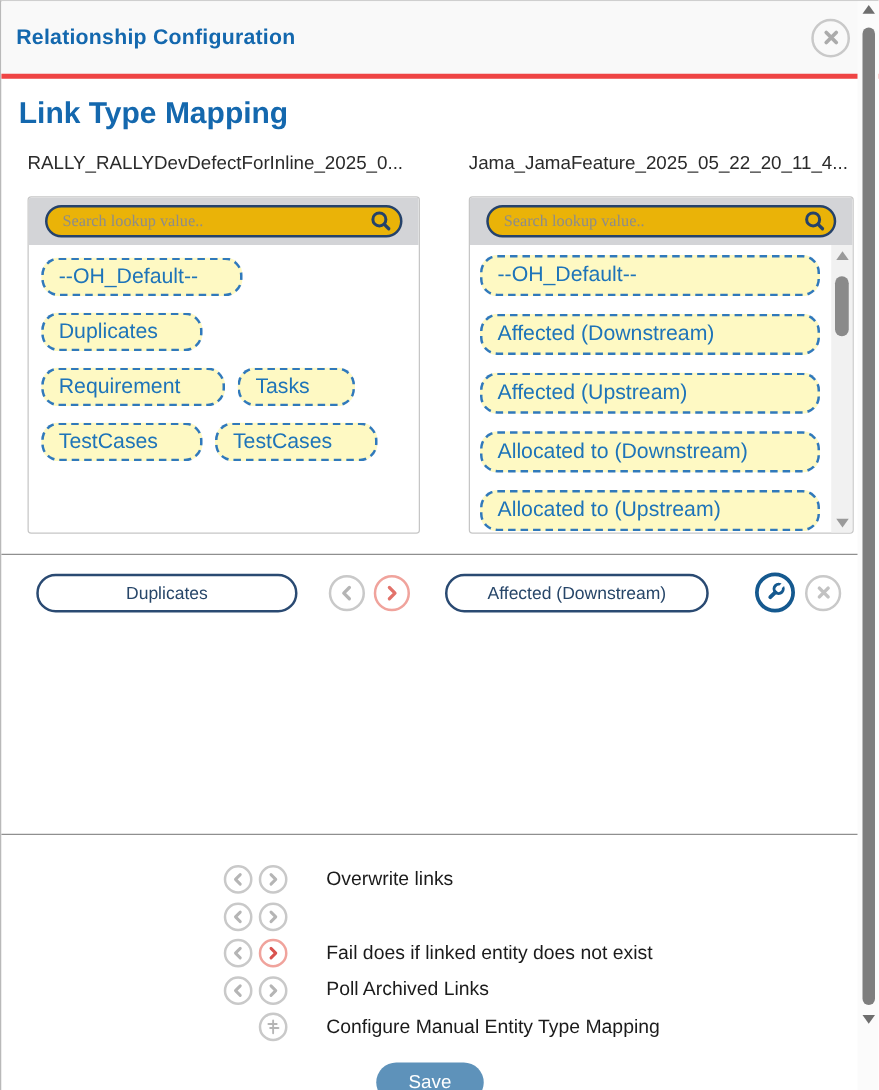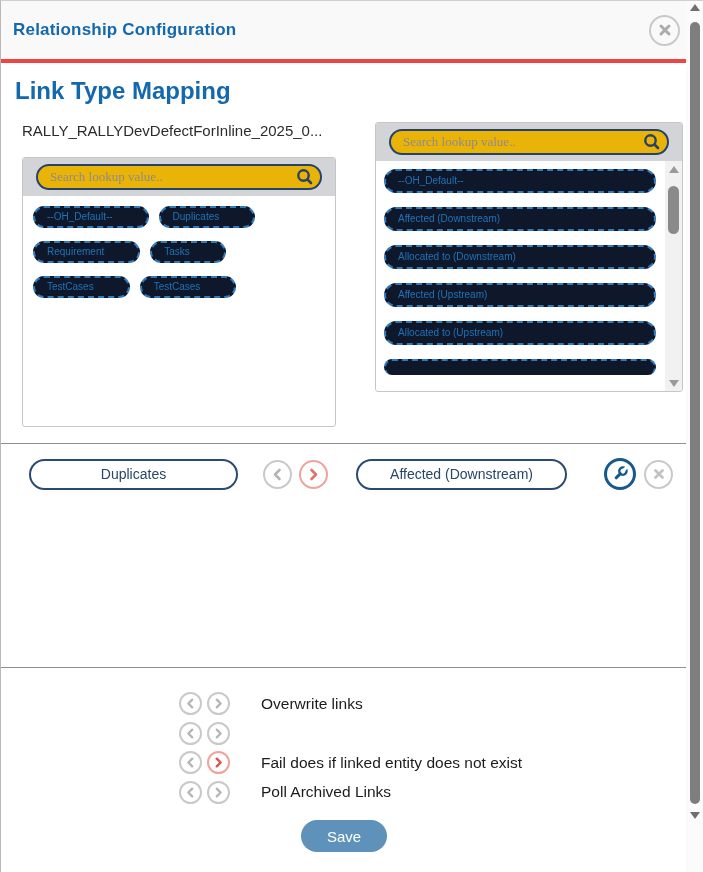--- a/index.html
+++ b/index.html
@@ -48,22 +48,22 @@
   }
   .search-input::placeholder { color: #8c8c8c; }
   .search-icon { position: absolute; right: 9px; top: 4px; width: 17px; height: 17px; }
 
   .panel-body { position: relative; height: 231px; overflow: hidden; }
   .panel-body.left  { padding: 10px 8px 0 10px; }
   .panel-body.right { padding: 8px 26px 0 8px; }
 
   .pill {
     display: inline-block; border: 2px dashed #3079bb; border-radius: 14px;
-    color: #1e74b9; font-size: 10px; padding: 3px 14px 4px 12px;
-    margin: 0 10px 13px 0; cursor: pointer; background: #0f172a; white-space: nowrap;
+    color: #1e74b9; font-size: 17px; padding: 3px 14px 4px 12px;
+    margin: 0 10px 13px 0; cursor: pointer; background: #fef9c3; white-space: nowrap;
   }
   .pill.wide { padding-right: 34px; }
   .pill.block { display: block; margin: 0 0 14px 0; padding: 4px 12px 5px 12px; }
   .pill.partial { height: 16px; overflow: hidden; margin-bottom: 0; border-bottom: none; }
 
   
   .inner-scroll {
     position: absolute; top: 0; right: 0; width: 17px; height: 231px;
     background: #f1f1f1; display: flex; flex-direction: column; align-items: center;
   }
@@ -159,37 +159,38 @@
               </span>
             </div>
           </div>
           <div class="panel-body left">
             <span class="pill wide">--OH_Default--</span><span class="pill wide">Duplicates</span><span class="pill wide">Requirement</span><span class="pill wide">Tasks</span><span class="pill wide">TestCases</span><span class="pill wide">TestCases</span>
           </div>
         </div>
       </div>
 
       <div class="col-right">
+        <div class="col-title">Jama_JamaFeature_2025_05_22_20_11_4...</div>
         <div class="panel">
           <div class="panel-head">
             <div class="search-wrap">
               <input class="search-input" type="text" placeholder="Search lookup value.." style="">
               <span class="search-icon">
                 <svg width="17" height="17" viewBox="0 0 17 17">
                     <circle cx="7.5" cy="7.5" r="5.2" fill="none" stroke="#25426a" stroke-width="2.4"></circle>
                     <path d="M11.5 11.5 L15 15" stroke="#25426a" stroke-width="2.6" stroke-linecap="round"></path>
                   </svg>
               </span>
             </div>
           </div>
           <div class="panel-body right">
             <span class="pill block">--OH_Default--</span>
             <span class="pill block">Affected (Downstream)</span>
+            <span class="pill block">Affected (Upstream)</span>
             <span class="pill block">Allocated to (Downstream)</span>
-            <span class="pill block">Affected (Upstream)</span>
             <span class="pill block">Allocated to (Upstream)</span>
             <span class="pill block partial"></span>
             <div class="inner-scroll">
               <div class="arr up"></div>
               <div class="inner-thumb"></div>
               <div class="arr down"></div>
             </div>
           </div>
         </div>
       </div>
@@ -288,20 +289,32 @@
           </div>
           <div class="circ c23 gray">
             <svg width="11" height="11" viewBox="0 0 13 13">
                 <path d="M4.5 2 L9 6.5 L4.5 11" fill="none" stroke="#b5b5b5" stroke-width="2.8" stroke-linecap="round" stroke-linejoin="round"></path>
               </svg>
           </div>
         </div>
         <span class="opt-label">Poll Archived Links</span>
       </div>
 
+      <div class="opt-row">
+        <div class="opt-icons single">
+          <div class="circ c23 gray">
+            <svg width="13" height="13" viewBox="0 0 14 14">
+              <path d="M7 1.5 V12.5" stroke="#b5b5b5" stroke-width="1.6" stroke-linecap="round"></path>
+              <path d="M3 4.5 H10" stroke="#b5b5b5" stroke-width="1.8" stroke-linecap="round"></path>
+              <path d="M4.5 8 H11.5" stroke="#b5b5b5" stroke-width="1.8" stroke-linecap="round"></path>
+            </svg>
+          </div>
+        </div>
+        <span class="opt-label">Configure Manual Entity Type Mapping</span>
+      </div>
 
     </div>
 
     <div class="save-row">
       <button class="save-btn">Save</button>
     </div>
   </div>
 
   <div class="win-scroll">
     <div class="arr up"></div>

